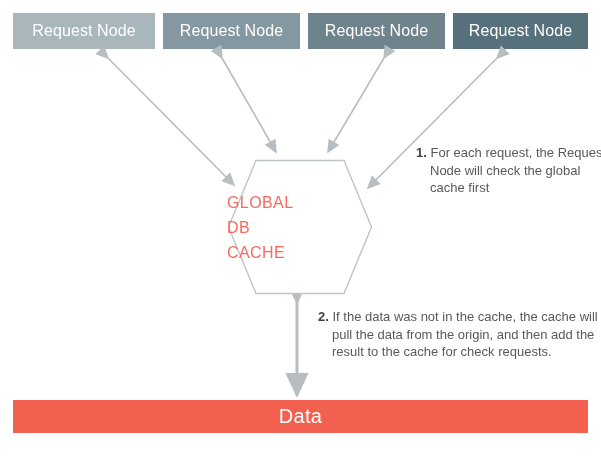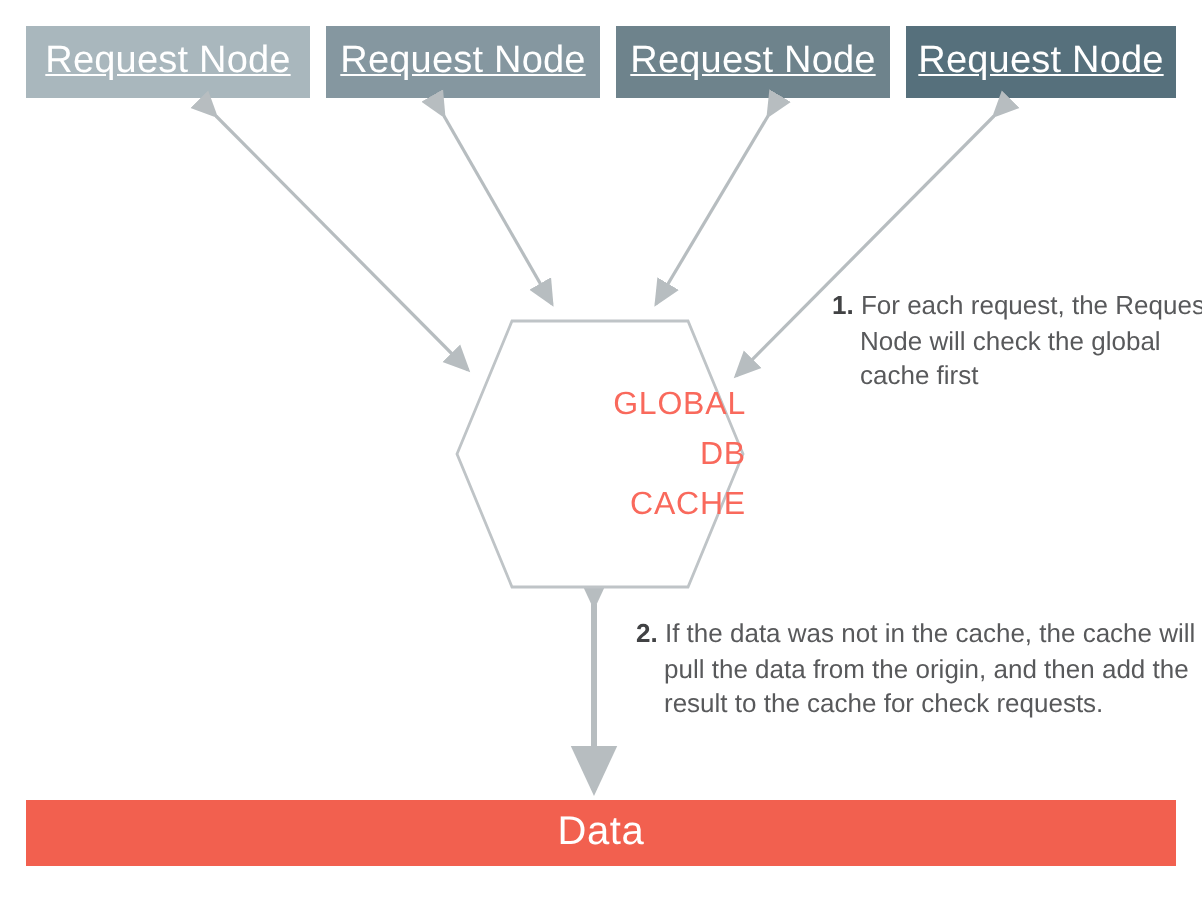--- a/index.html
+++ b/index.html
@@ -21,25 +21,24 @@
 
   
   .node-box {
     position: absolute;
     top: 13px;
     height: 36px;
     display: flex;
     align-items: center;
     justify-content: center;
     color: #ffffff;
-    font-size: 19px;
+    font-size: 16px;
     letter-spacing: 0.1px;
     white-space: nowrap;
     box-sizing: border-box;
-    text-decoration: underline;
   }
   #node-0 { left: 13px;  width: 142px; background: #a9b7bd; }
   #node-1 { left: 163px; width: 137px; background: #8597a0; }
   #node-2 { left: 308px; width: 137px; background: #6e838c; }
   #node-3 { left: 453px; width: 135px; background: #56707c; }
 
   
   #hexagon-wrap {
     position: absolute;
     left: 227px;
@@ -54,21 +53,21 @@
     display: block;
   }
   #hex-label {
     position: absolute;
     left: 0;
     top: 0;
     width: 146px;
     height: 136px;
     display: flex;
     flex-direction: column;
-    align-items: flex-end;
+    align-items: flex-start;
     justify-content: center;
     color: #f9695c;
     font-size: 16px;
     line-height: 25px;
     letter-spacing: 0.4px;
     text-align: center;
     pointer-events: none;
   }
 
   

